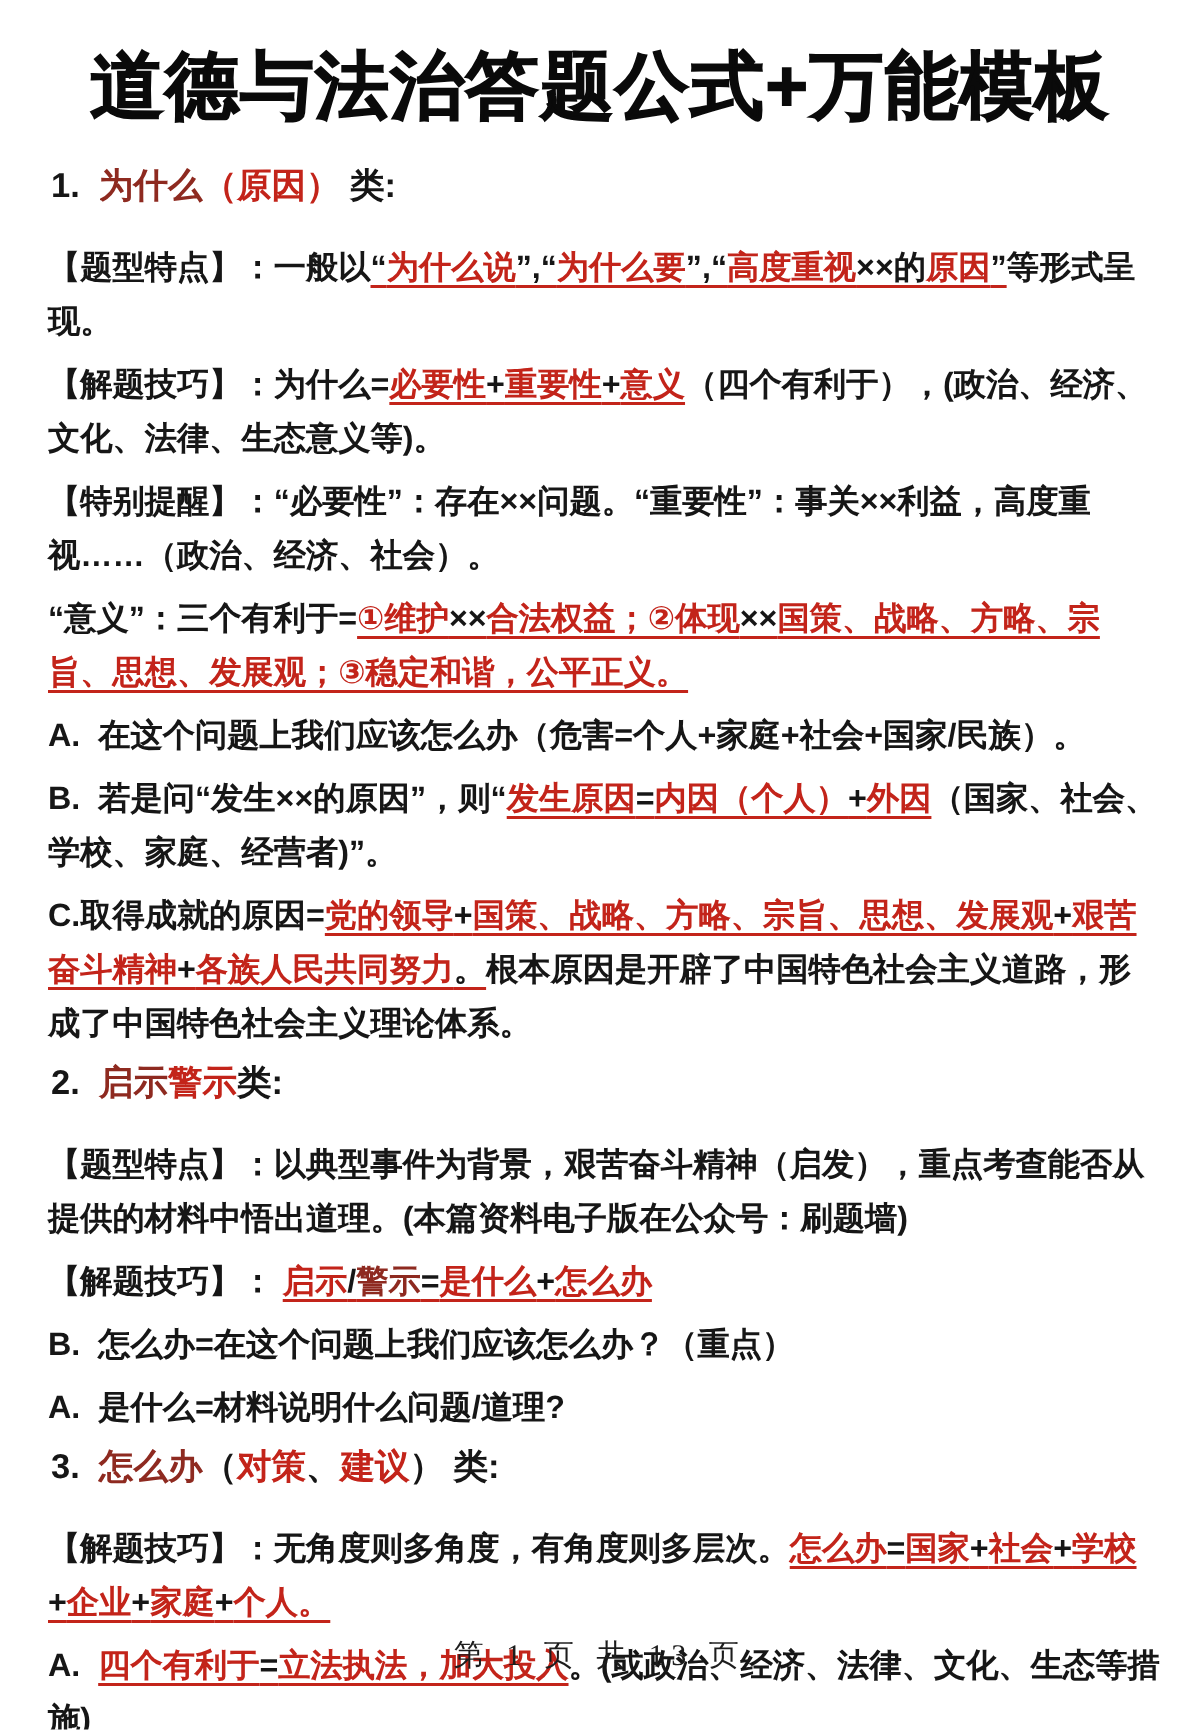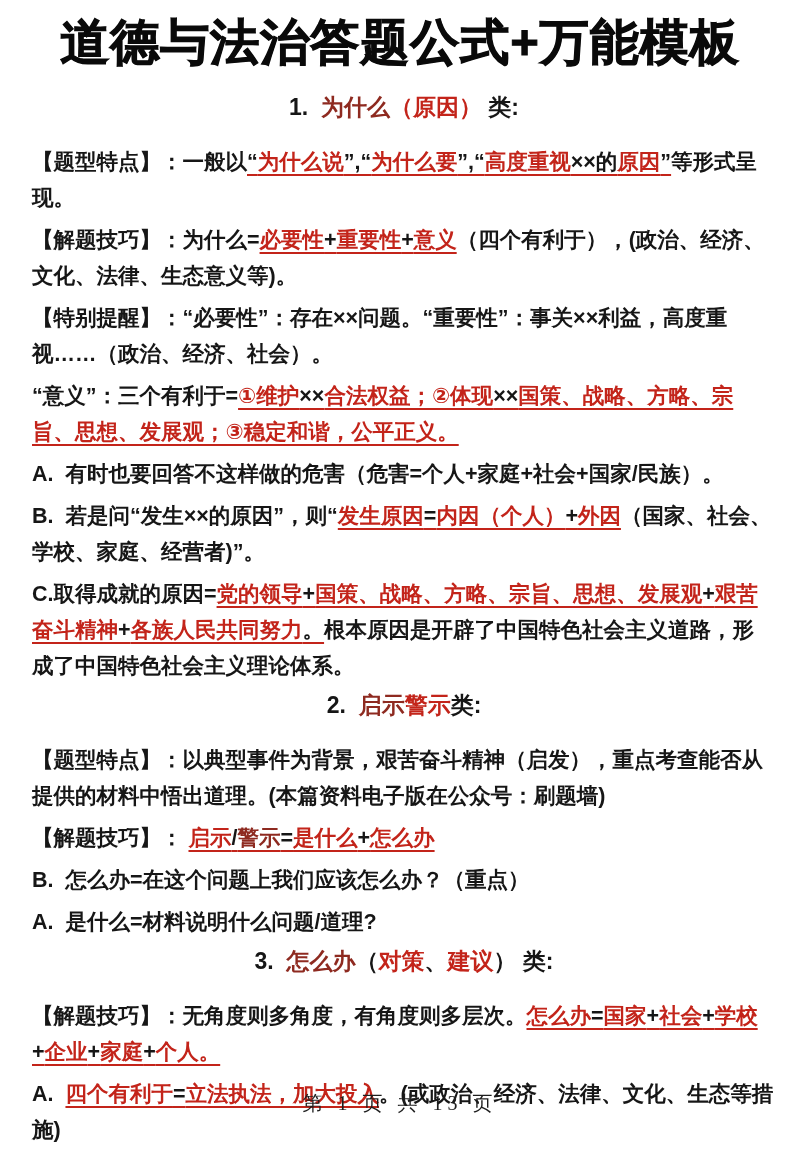--- a/index.html
+++ b/index.html
@@ -11,21 +11,21 @@
     overflow: hidden;
   }
   .page {
     position: relative;
     width: 800px; height: 1153px;
     background: #ffffff;
     box-sizing: border-box;
   }
   .doc-title {
     margin: 0;
-    padding-top: 12px;
+    padding-top: 28px;
     margin-bottom: 20px;
     text-align: center;
     font-size: 49px;
     line-height: 60px;
     font-weight: 900;
     letter-spacing: 1px;
     color: #0a0a0a;
     -webkit-text-stroke: 1px #0a0a0a;
   }
   .content {
@@ -33,21 +33,20 @@
     font-size: 21.5px;
     line-height: 36px;
     font-weight: 600;
   }
   p.para { margin: 0 0 6px 0; }
   p.heading {
     font-size: 23px;
     line-height: 30px;
     font-weight: 800;
     margin: 2px 0 22px 2px;
-    text-align: center;
   }
   .seg { white-space: pre-wrap; }
   .seg.c-k  { color: var(--ink, #161616); }
   .seg.c-r  { color: var(--red, #c3241a); }
   .seg.c-dr { color: var(--dark-red, #8e2a20); }
   .seg.b { font-weight: 700; }
   .seg.u {
     text-decoration: underline;
     text-decoration-color: var(--red, #c3241a);
     text-decoration-thickness: 2px;
@@ -76,21 +75,21 @@
 <body>
 
 <div class="page" data-name="document-page">
   <h1 class="doc-title" data-name="document-title">道德与法治答题公式+万能模板</h1>
   <div class="content" data-name="document-body">
       <p class="para heading" data-name="section-1-heading"><span class="seg c-k" data-name="text-segment">1.  </span><span class="seg c-dr" data-name="text-segment">为什么</span><span class="seg c-r" data-name="text-segment">（原因）</span><span class="seg c-k" data-name="text-segment"> 类:</span></p>
       <p class="para body" data-name="s1-question-features"><span class="seg c-k b" data-name="text-segment">【题型特点】</span><span class="seg c-k" data-name="text-segment">：一般以</span><span class="seg c-k u" data-name="text-segment">“</span><span class="seg c-r u" data-name="text-segment">为什么说</span><span class="seg c-k u" data-name="text-segment">”,“</span><span class="seg c-r u" data-name="text-segment">为什么要</span><span class="seg c-k u" data-name="text-segment">”,“</span><span class="seg c-r u" data-name="text-segment">高度重视</span><span class="seg c-k u" data-name="text-segment">××的</span><span class="seg c-r u" data-name="text-segment">原因</span><span class="seg c-k u" data-name="text-segment">”</span><span class="seg c-k" data-name="text-segment">等形式呈现。</span></p>
       <p class="para body" data-name="s1-solving-technique"><span class="seg c-k b" data-name="text-segment">【解题技巧】</span><span class="seg c-k" data-name="text-segment">：为什么=</span><span class="seg c-r u" data-name="text-segment">必要性</span><span class="seg c-k u" data-name="text-segment">+</span><span class="seg c-r u" data-name="text-segment">重要性</span><span class="seg c-k u" data-name="text-segment">+</span><span class="seg c-r u" data-name="text-segment">意义</span><span class="seg c-k" data-name="text-segment">（四个有利于），(政治、经济、文化、法律、生态意义等)。</span></p>
       <p class="para body" data-name="s1-special-reminder"><span class="seg c-k b" data-name="text-segment">【特别提醒】</span><span class="seg c-k" data-name="text-segment">：“必要性”：存在××问题。“重要性”：事关××利益，高度重视……（政治、经济、社会）。</span></p>
       <p class="para body" data-name="s1-meaning-formula"><span class="seg c-k" data-name="text-segment">“意义”：三个有利于=</span><span class="seg c-r u" data-name="text-segment">①维护</span><span class="seg c-k u" data-name="text-segment">××</span><span class="seg c-r u" data-name="text-segment">合法权益；②体现</span><span class="seg c-k u" data-name="text-segment">××</span><span class="seg c-r u" data-name="text-segment">国策、战略、方略、宗旨、思想、发展观；③稳定和谐，公平正义。</span></p>
-      <p class="para body" data-name="s1-point-a"><span class="seg c-k" data-name="text-segment">A.  有时也要回答不这样做的危害（危害=个人+家庭+社会+国家/民族）。</span></p>
+      <p class="para body" data-name="s1-point-a"><span class="seg c-k" data-name="text-segment">A.  在这个问题上我们应该怎么办（危害=个人+家庭+社会+国家/民族）。</span></p>
       <p class="para body" data-name="s1-point-b"><span class="seg c-k" data-name="text-segment">B.  若是问“发生××的原因”，则“</span><span class="seg c-r u" data-name="text-segment">发生原因</span><span class="seg c-k u" data-name="text-segment">=</span><span class="seg c-r u" data-name="text-segment">内因（个人）</span><span class="seg c-k u" data-name="text-segment">+</span><span class="seg c-r u" data-name="text-segment">外因</span><span class="seg c-k" data-name="text-segment">（国家、社会、学校、家庭、经营者)”。</span></p>
       <p class="para body" data-name="s1-point-c"><span class="seg c-k" data-name="text-segment">C.取得成就的原因=</span><span class="seg c-r u" data-name="text-segment">党的领导</span><span class="seg c-k u" data-name="text-segment">+</span><span class="seg c-r u" data-name="text-segment">国策、战略、方略、宗旨、思想、发展观</span><span class="seg c-k u" data-name="text-segment">+</span><span class="seg c-r u" data-name="text-segment">艰苦奋斗精神</span><span class="seg c-k u" data-name="text-segment">+</span><span class="seg c-r u" data-name="text-segment">各族人民共同努力</span><span class="seg c-k u" data-name="text-segment">。</span><span class="seg c-k" data-name="text-segment">根本原因是开辟了中国特色社会主义道路，形成了中国特色社会主义理论体系。</span></p>
       <p class="para heading" data-name="section-2-heading"><span class="seg c-k" data-name="text-segment">2.  </span><span class="seg c-dr" data-name="text-segment">启示</span><span class="seg c-r" data-name="text-segment">警示</span><span class="seg c-k" data-name="text-segment">类:</span></p>
       <p class="para body" data-name="s2-question-features"><span class="seg c-k b" data-name="text-segment">【题型特点】</span><span class="seg c-k" data-name="text-segment">：以典型事件为背景，艰苦奋斗精神（启发），重点考查能否从提供的材料中悟出道理。(本篇资料电子版在公众号：刷题墙)</span></p>
       <p class="para body" data-name="s2-solving-technique"><span class="seg c-k b" data-name="text-segment">【解题技巧】</span><span class="seg c-k" data-name="text-segment">： </span><span class="seg c-r u" data-name="text-segment">启示</span><span class="seg c-k u" data-name="text-segment">/</span><span class="seg c-dr u" data-name="text-segment">警示</span><span class="seg c-k u" data-name="text-segment">=</span><span class="seg c-r u" data-name="text-segment">是什么</span><span class="seg c-k u" data-name="text-segment">+</span><span class="seg c-r u" data-name="text-segment">怎么办</span></p>
       <p class="para body" data-name="s2-point-b"><span class="seg c-k" data-name="text-segment">B.  怎么办=在这个问题上我们应该怎么办？（重点）</span></p>
       <p class="para body" data-name="s2-point-a"><span class="seg c-k" data-name="text-segment">A.  是什么=材料说明什么问题/道理?</span></p>
       <p class="para heading" data-name="section-3-heading"><span class="seg c-k" data-name="text-segment">3.  </span><span class="seg c-dr" data-name="text-segment">怎么办</span><span class="seg c-k" data-name="text-segment">（</span><span class="seg c-r" data-name="text-segment">对策</span><span class="seg c-k" data-name="text-segment">、</span><span class="seg c-r" data-name="text-segment">建议</span><span class="seg c-k" data-name="text-segment">）</span><span class="seg c-k" data-name="text-segment"> 类:</span></p>
       <p class="para body" data-name="s3-solving-technique"><span class="seg c-k b" data-name="text-segment">【解题技巧】</span><span class="seg c-k" data-name="text-segment">：无角度则多角度，有角度则多层次。</span><span class="seg c-r u" data-name="text-segment">怎么办</span><span class="seg c-k u" data-name="text-segment">=</span><span class="seg c-r u" data-name="text-segment">国家</span><span class="seg c-k u" data-name="text-segment">+</span><span class="seg c-r u" data-name="text-segment">社会</span><span class="seg c-k u" data-name="text-segment">+</span><span class="seg c-r u" data-name="text-segment">学校</span><span class="seg c-k u" data-name="text-segment">+</span><span class="seg c-r u" data-name="text-segment">企业</span><span class="seg c-k u" data-name="text-segment">+</span><span class="seg c-r u" data-name="text-segment">家庭</span><span class="seg c-k u" data-name="text-segment">+</span><span class="seg c-r u" data-name="text-segment">个人。</span></p>
       <p class="para body" data-name="s3-point-a"><span class="seg c-k" data-name="text-segment">A.  </span><span class="seg c-r u" data-name="text-segment">四个有利于</span><span class="seg c-k u" data-name="text-segment">=</span><span class="seg c-r u" data-name="text-segment">立法执法，加大投入</span><span class="seg c-k" data-name="text-segment">。(或政治、经济、法律、文化、生态等措施)</span></p>

